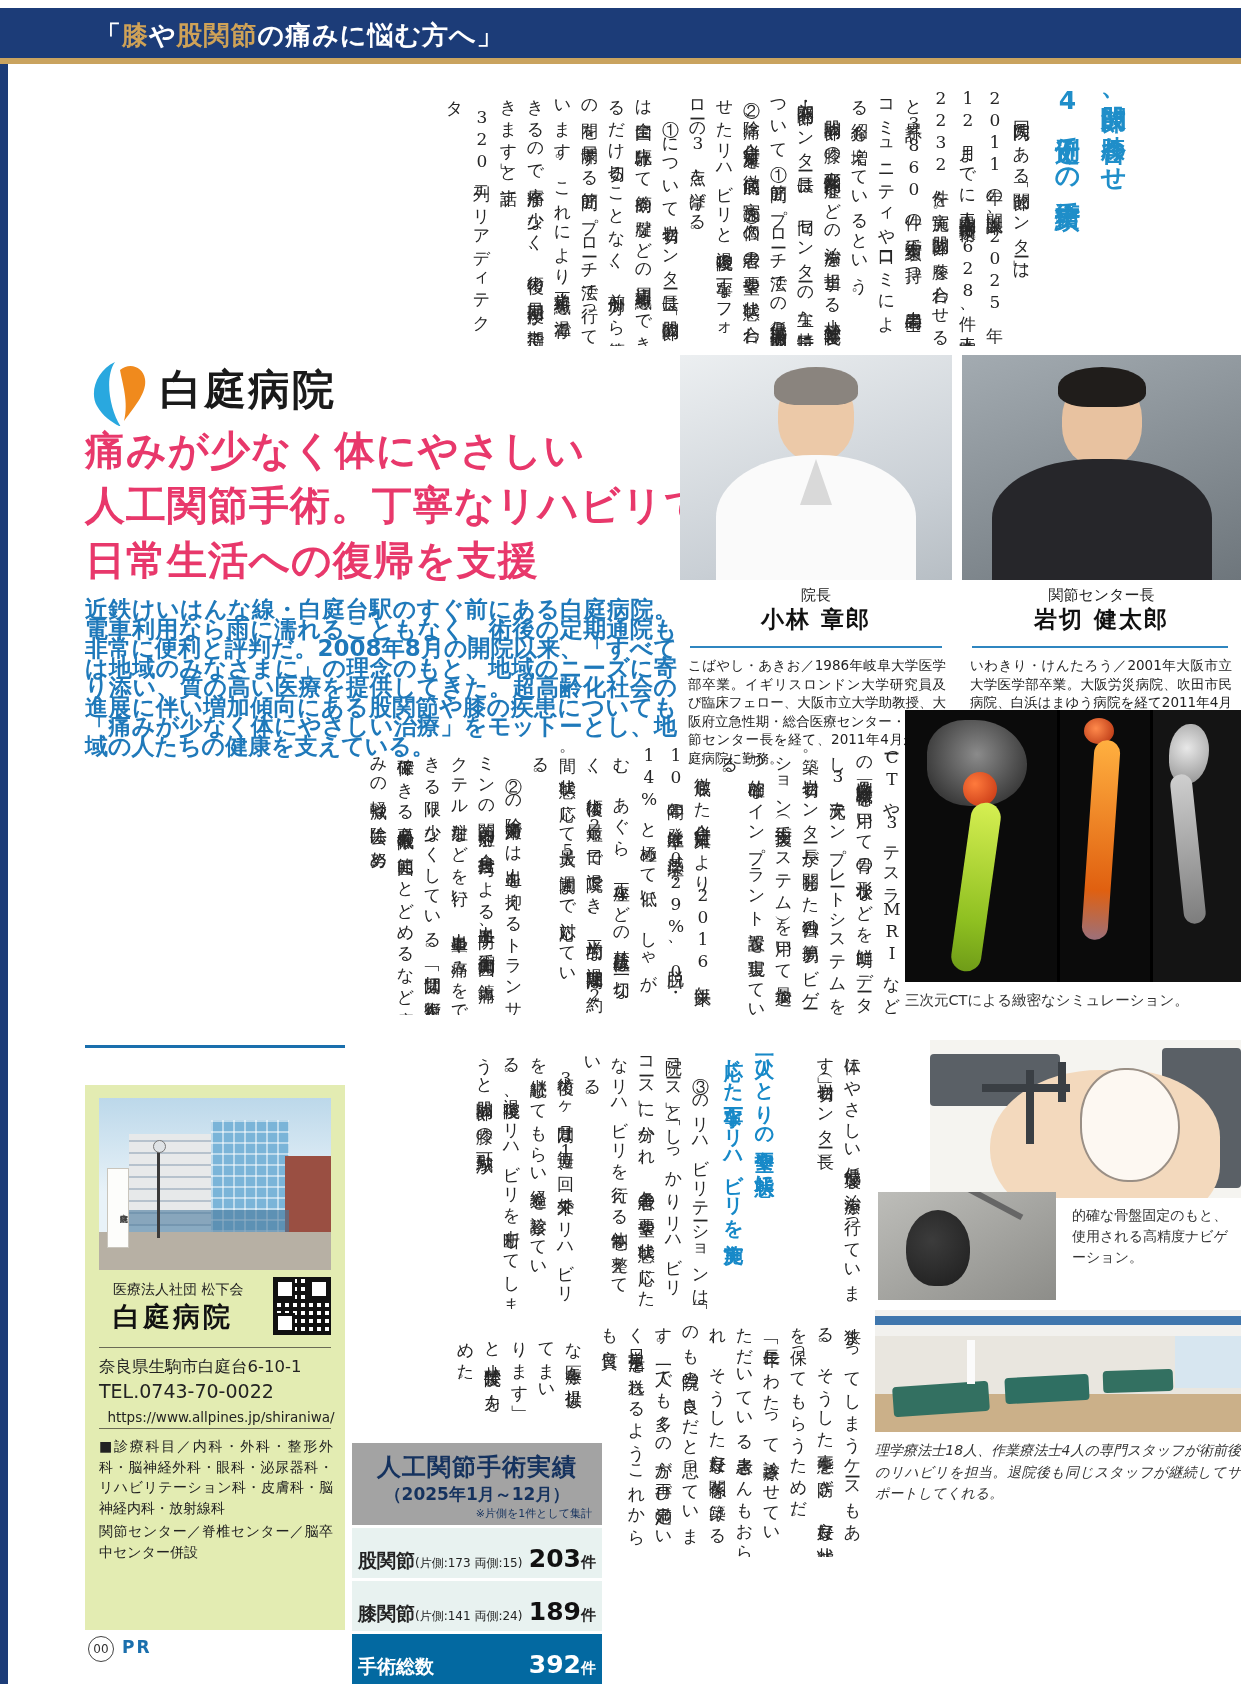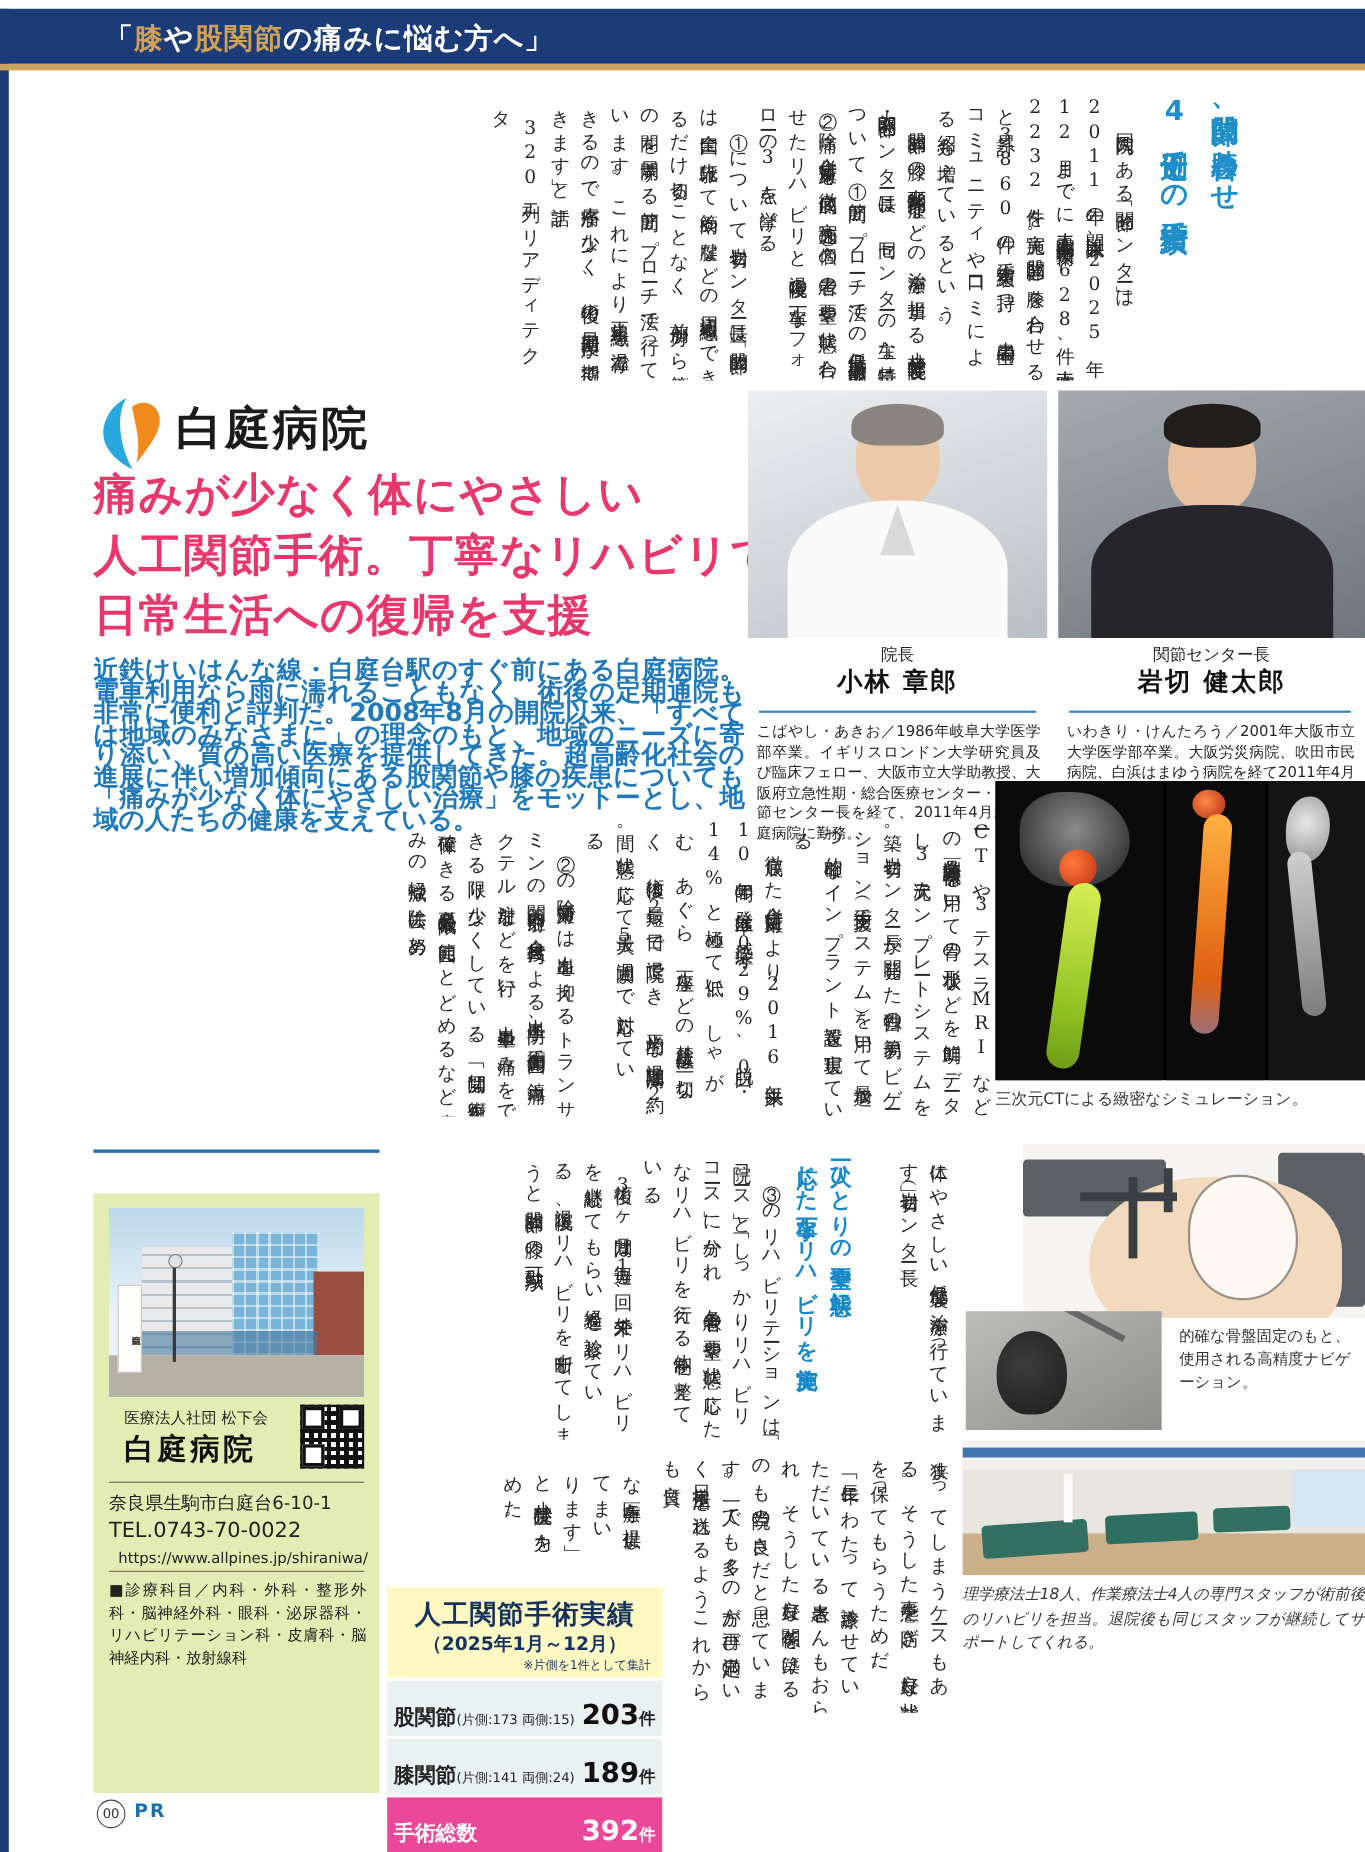--- a/index.html
+++ b/index.html
@@ -39,30 +39,30 @@
   .hd-title{left:85px;top:1102px;width:260px;text-align:center;font-size:16px;font-weight:bold;
             color:#1a6fad;letter-spacing:6px;}
   .hd-box{left:85px;top:1085px;width:260px;height:545px;background:#e3ecb2;}
   .hd-corp{font-size:14px;color:#222;}
   .hd-name{font-size:27px;font-weight:800;color:#111;letter-spacing:3px;}
   .hd-line{height:1px;background:#6a6a55;}
   .hd-addr{font-size:16.5px;color:#222;line-height:24px;}
   .hd-small{font-size:14px;color:#222;line-height:20.5px;text-align:justify;}
   
   .stats{left:352px;top:1443px;width:250px;}
-  .stats-head{background:#fef9c3;padding:8px 6px 4px 6px;text-align:center;}
+  .stats-head{background:#a3a3a3;padding:8px 6px 4px 6px;text-align:center;}
   .stats-title{font-size:24px;font-weight:800;color:#15325e;letter-spacing:1px;}
   .stats-period{font-size:17px;font-weight:bold;color:#15325e;}
   .stats-note{font-size:11px;color:#15325e;text-align:right;padding-right:4px;}
   .stats-row{background:#e8f2f0;margin-top:3px;padding:4px 6px;display:flex;align-items:baseline;}
   .stats-label{font-size:19px;font-weight:bold;color:#222;}
   .stats-detail{font-size:12px;color:#222;}
   .stats-value{font-size:25px;font-weight:800;color:#111;margin-left:auto;margin-top:12px;}
   .stats-unit{font-size:15px;font-weight:bold;color:#222;}
-  .stats-total{background:#ec4899;}
+  .stats-total{background:#0369a1;}
   .stats-total .stats-label,.stats-total .stats-value,.stats-total .stats-unit{color:#fff;}
   
   .pg-circle{left:88px;top:1636px;width:24px;height:24px;border:1.5px solid #444;border-radius:50%;
              text-align:center;font-size:12px;line-height:24px;color:#333;}
   .pr{left:122px;top:1637px;font-size:17px;font-weight:bold;color:#1a6fad;letter-spacing:2px;}
   
   .qr{background:
       repeating-linear-gradient(0deg,#111 0 4px,transparent 4px 8px),
       repeating-linear-gradient(90deg,#111 0 4px,#fff 4px 8px);}
   .qr-eye{position:absolute;width:14px;height:14px;border:3px solid #111;background:#fff;}
@@ -202,20 +202,21 @@
       <div class="qr-eye" style="left:2px;top:2px;"></div>
       <div class="qr-eye" style="right:2px;top:2px;"></div>
       <div class="qr-eye" style="left:2px;bottom:2px;"></div>
     </div>
     <div class="abs hd-line" style="left:14px;top:262px;width:232px;"></div>
     <div class="abs hd-addr" style="left:14px;top:270px;width:240px;">奈良県生駒市白庭台6-10-1</div>
     <div class="abs hd-addr" style="left:14px;top:294px;width:240px;font-size:19px;">TEL.0743-70-0022</div>
     <div class="abs hd-addr" style="left:14px;top:320px;width:244px;font-size:13.5px;text-align:center;">https://www.allpines.jp/shiraniwa/</div>
     <div class="abs hd-line" style="left:14px;top:343px;width:232px;"></div>
     <div class="abs hd-small" style="left:14px;top:351px;width:234px;">■診療科目／内科・外科・整形外科・脳神経外科・眼科・泌尿器科・リハビリテーション科・皮膚科・脳神経内科・放射線科</div>
+    <div class="abs hd-small" style="left:14px;top:436px;width:234px;">関節センター／脊椎センター／脳卒中センター併設</div>
   </div>
 
   <div class="abs stats">
     <div class="stats-head">
       <div class="stats-title">人工関節手術実績</div>
       <div class="stats-period">（2025年1月～12月）</div>
       <div class="stats-note">※片側を1件として集計</div>
     </div>
     <div class="stats-row">
       <span class="stats-label">股関節</span>

